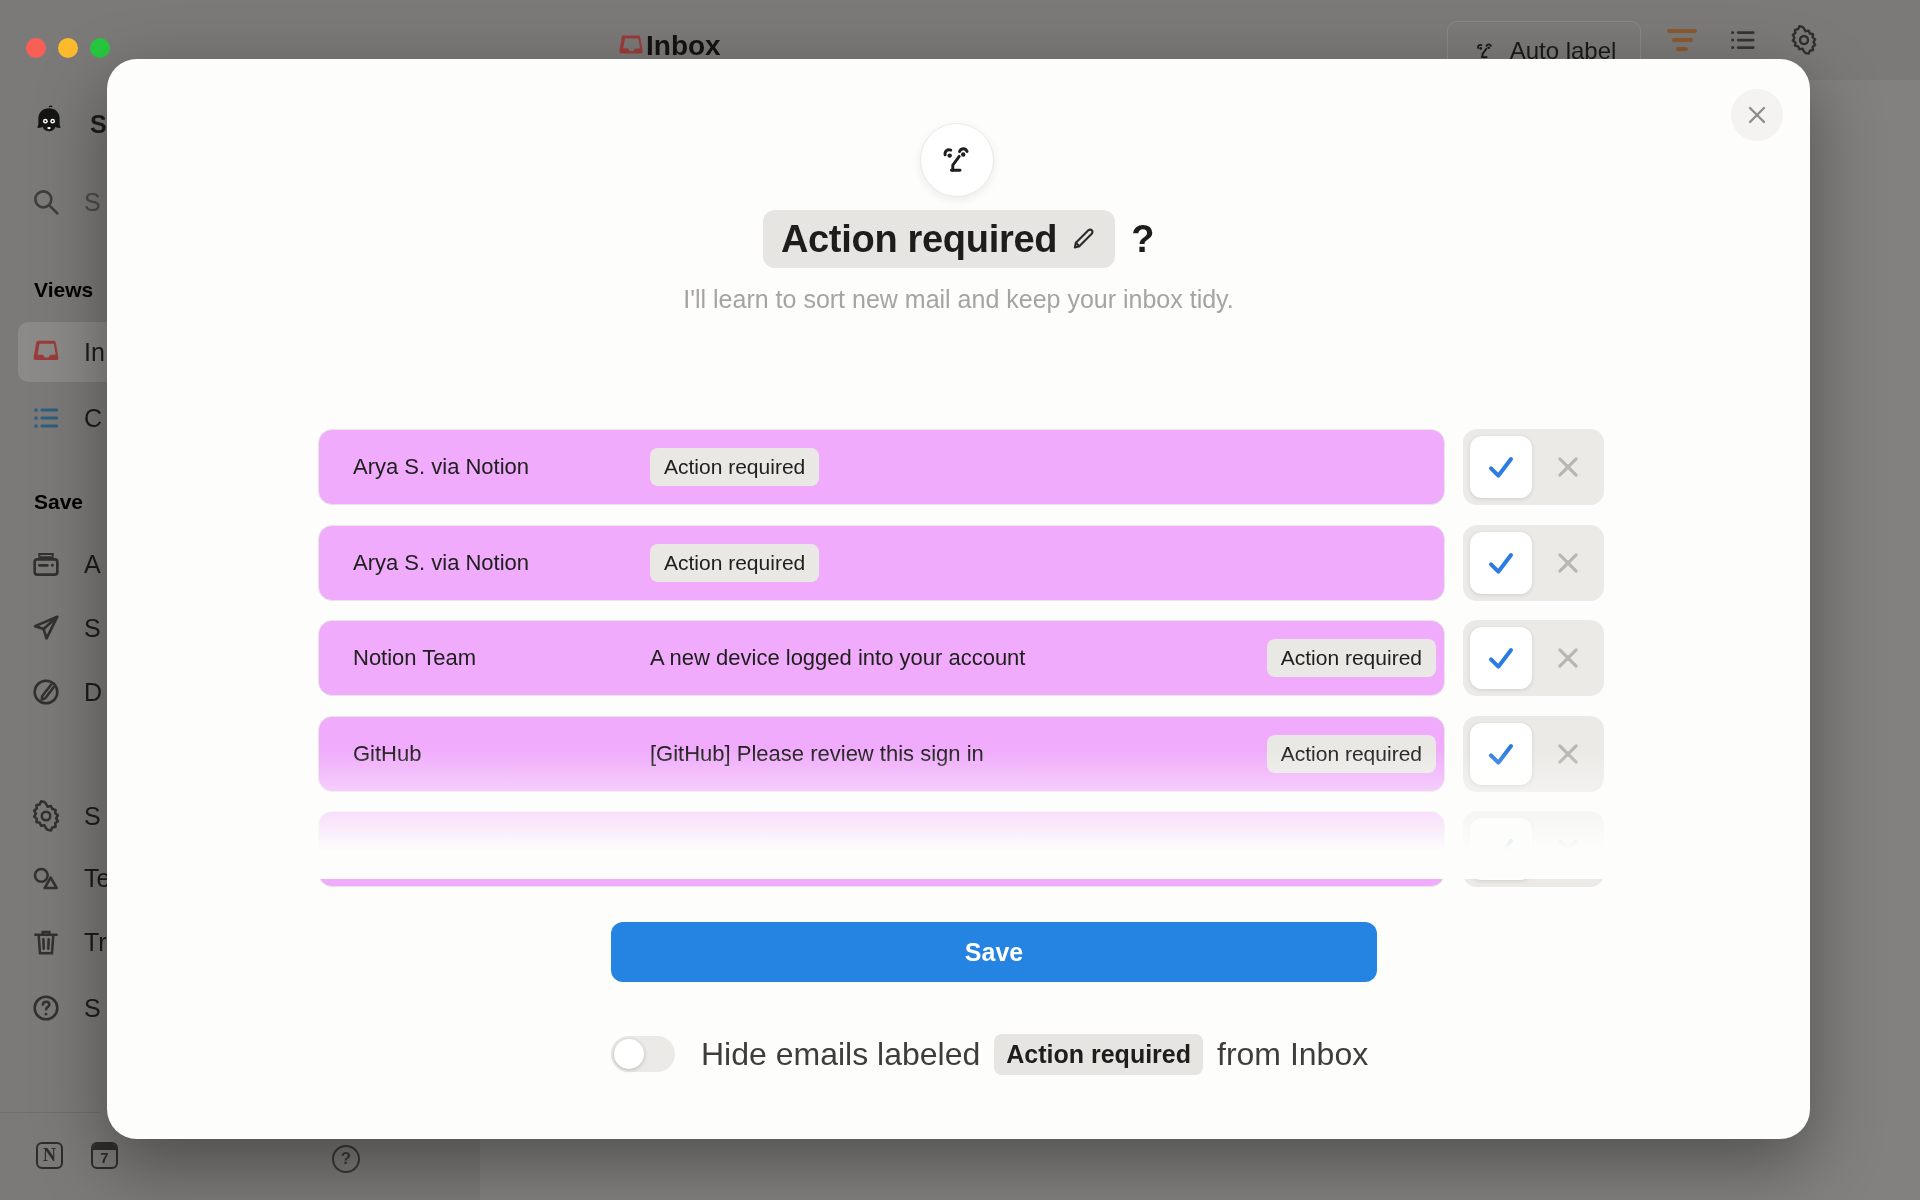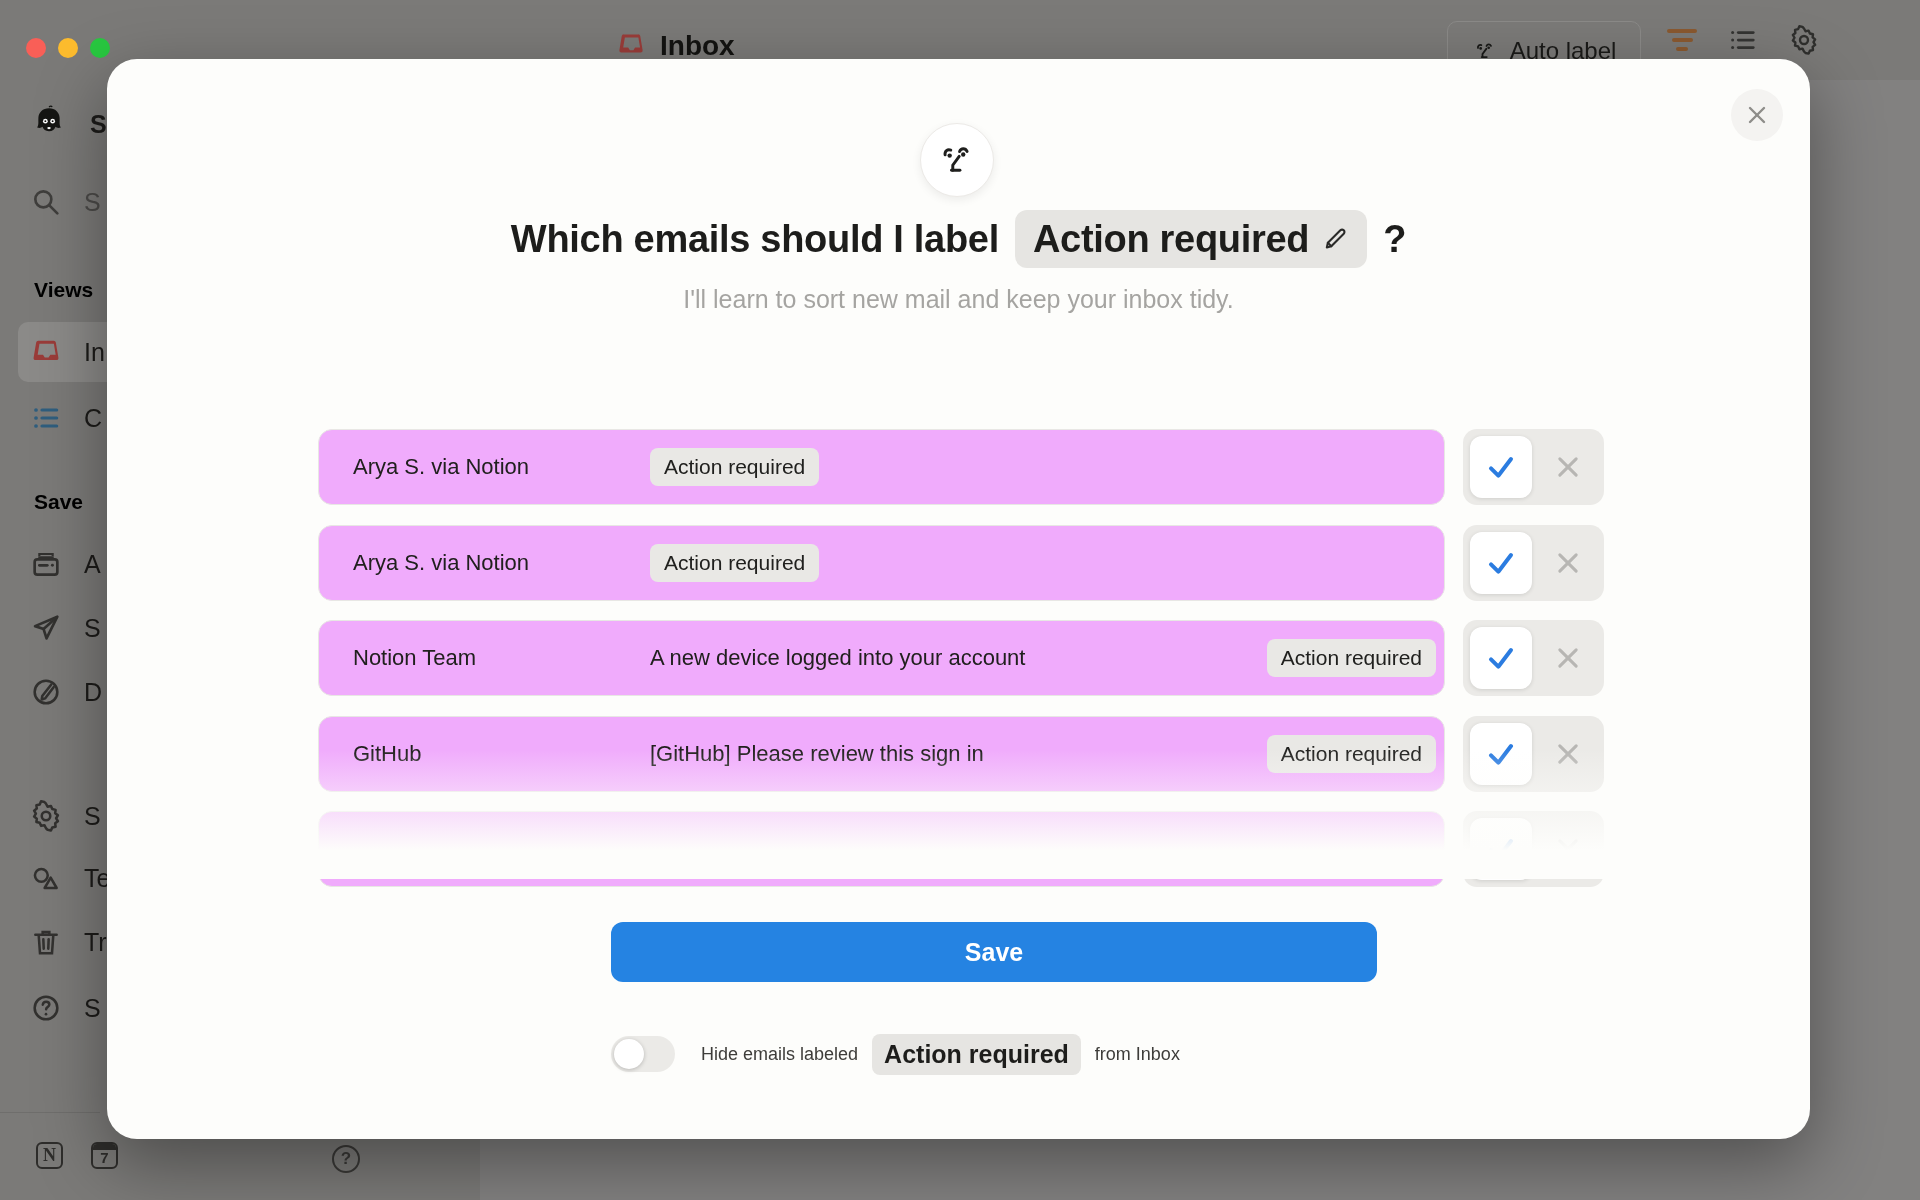--- a/index.html
+++ b/index.html
@@ -12,21 +12,21 @@
   
   .bg-topbar{position:absolute;left:0;top:0;width:1920px;height:80px;background:#7b7a78;}
   .bg-sidebar{position:absolute;left:0;top:80px;width:480px;bottom:0;background:#7b7a78;}
   .bg-main{position:absolute;left:480px;top:80px;right:0;bottom:0;background:#828180;}
 
   .traffic{position:absolute;top:38px;width:20px;height:20px;border-radius:50%;z-index:3;}
   .t-close{left:26px;background:#f95f57;}
   .t-min{left:58px;background:#fdbc2e;}
   .t-zoom{left:90px;background:#28c840;}
 
-  .topbar-title{position:absolute;left:616px;top:30px;display:flex;align-items:flex-start;gap:14px;color:#18
+  .topbar-title{position:absolute;left:616px;top:30px;display:flex;align-items:center;color:#18
 1816;}
   .topbar-title .ttl{font-size:28px;font-weight:700;color:#131311;}
   .icon-inbox{color:#9a3c39;}
 
   .autolabel-btn{position:absolute;left:1447px;top:21px;width:192px;height:58px;border-radius:10px;
     border:1.5px solid #8b8a88;display:flex;align-items:center;justify-content:center;gap:12px;
     background:transparent;color:#1a1a18;font-size:24px;font-weight:500;}
   .tb-ic{position:absolute;top:0;height:80px;display:flex;align-items:center;justify-content:center;}
   .ic-filter{left:1660px;width:44px;flex-direction:column;gap:5px;}
   .ic-filter i{display:block;height:4px;border-radius:2px;background:#8a5930;}
@@ -83,21 +83,21 @@
   .rows-fade{position:absolute;left:180px;top:690px;width:1450px;height:130px;
     background:linear-gradient(to bottom,rgba(253,253,251,0) 0%,#fdfdfb 78%);pointer-events:none;}
 
   .save-btn{position:absolute;left:504px;top:863px;width:766px;height:60px;border-radius:12px;border:none;cursor:pointer;
     background:#2583e2;color:#ffffff;font-size:25px;font-weight:700;font-family:inherit;}
 
   .hide-row{position:absolute;left:504px;top:973px;height:44px;display:flex;align-items:center;gap:14px;}
   .toggle{width:64px;height:36px;border-radius:18px;background:#ebeae7;position:relative;cursor:pointer;flex:none;margin-right:12px;}
   .toggle .knob{position:absolute;left:3px;top:3px;width:30px;height:30px;border-radius:50%;background:#ffffff;
     box-shadow:0 1px 4px rgba(0,0,0,0.22);}
-  .hide-txt{font-size:18px;color:#3e3d3a;}
+  .hide-txt{font-size:32px;color:#3e3d3a;}
   .hide-chip{background:#e6e5e2;border-radius:8px;padding:6px 12px;font-size:25px;font-weight:700;color:#1d1d1b;}
 
   svg{display:block;}
 </style>
 </head>
 <body>
 
 <div class="bg-topbar"></div>
 <div class="bg-sidebar"></div>
 <div class="bg-main"></div>
@@ -308,21 +308,20 @@
       <path d="M5.5 9.2 C5.2 7.2 6.8 5.9 8.6 6.6"></path>
         <path d="M13.4 7.4 C14.2 5.4 16.6 5.4 17.5 7.3"></path>
       <circle cx="8" cy="9.6" r="1.2" fill="currentColor" stroke="none"></circle>
         <circle cx="15.4" cy="9" r="1.2" fill="currentColor" stroke="none"></circle>
       <path d="M13.2 10 L9.7 14.8 L9.7 17.6"></path>
         <path d="M9 17.6 L13.6 17.6"></path>
     </svg>
   </div>
 
   <div class="title-row">
-    <span class="title-txt">Which emails should I label</span>
     <span class="title-chip">
       <span>Action required</span>
       <span class="pencil">
         <svg width="28" height="28" viewBox="0 0 24 24" fill="none" stroke="currentColor" stroke-width="1.8" stroke-linejoin="round">
             <path d="M5 19.3l.9-4L16.6 4.6a2.05 2.05 0 0 1 2.9 2.9L8.8 18.2l-3.8 1.1z"></path>
             <path d="M5.9 15.3l2.9 2.9" stroke-linecap="round"></path>
           </svg>
       </span>
     </span>
     <span class="title-txt">?</span>

